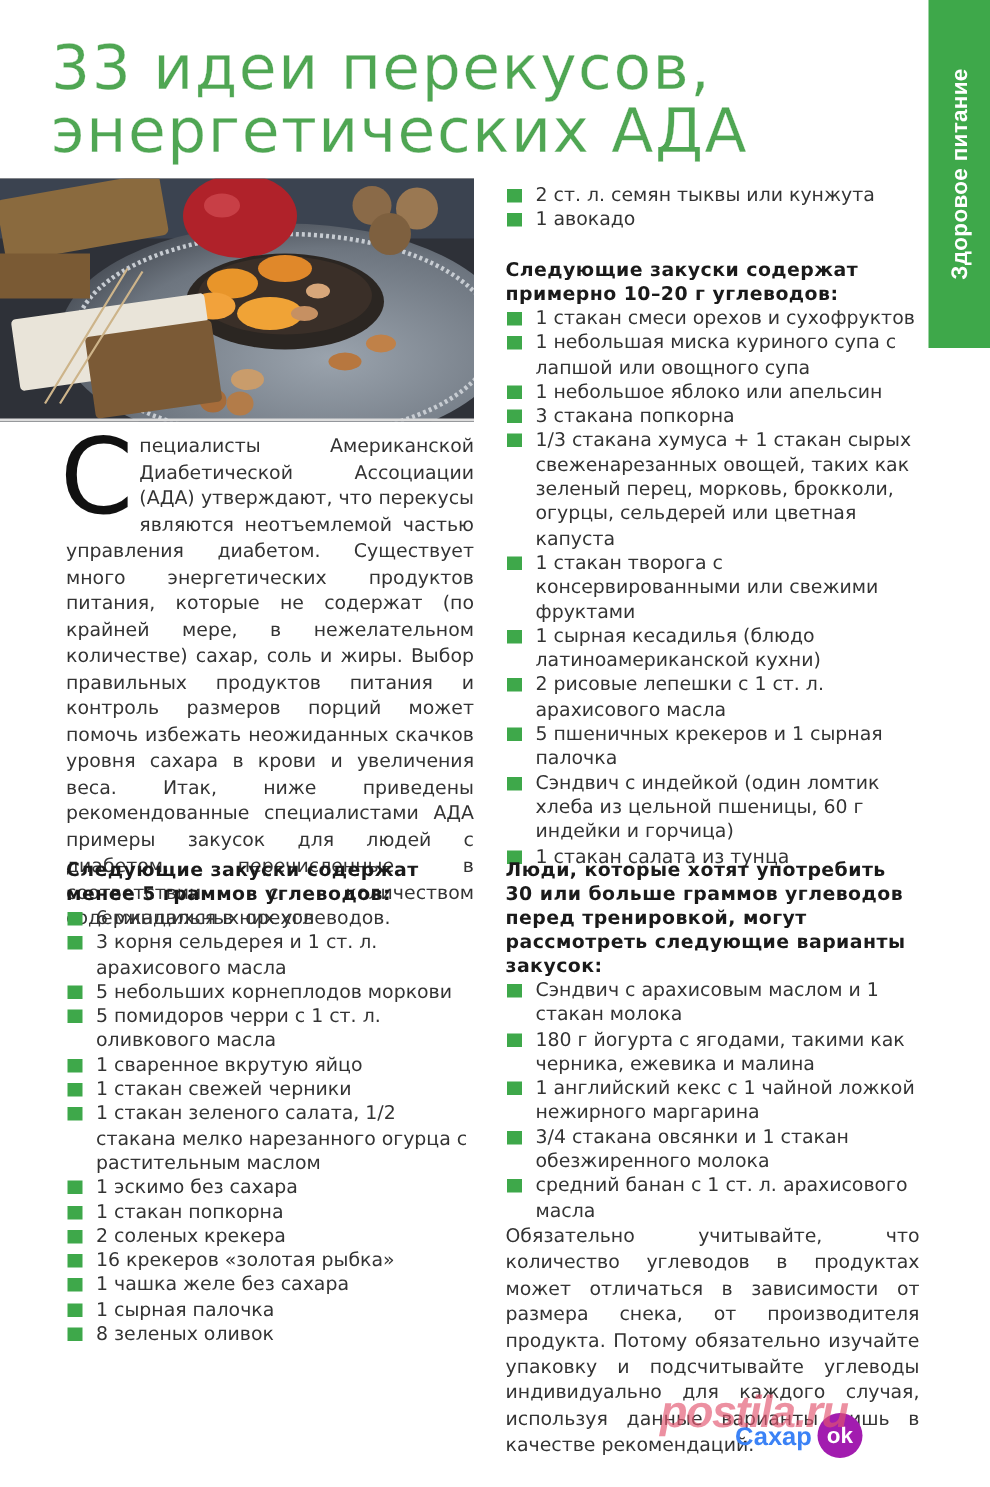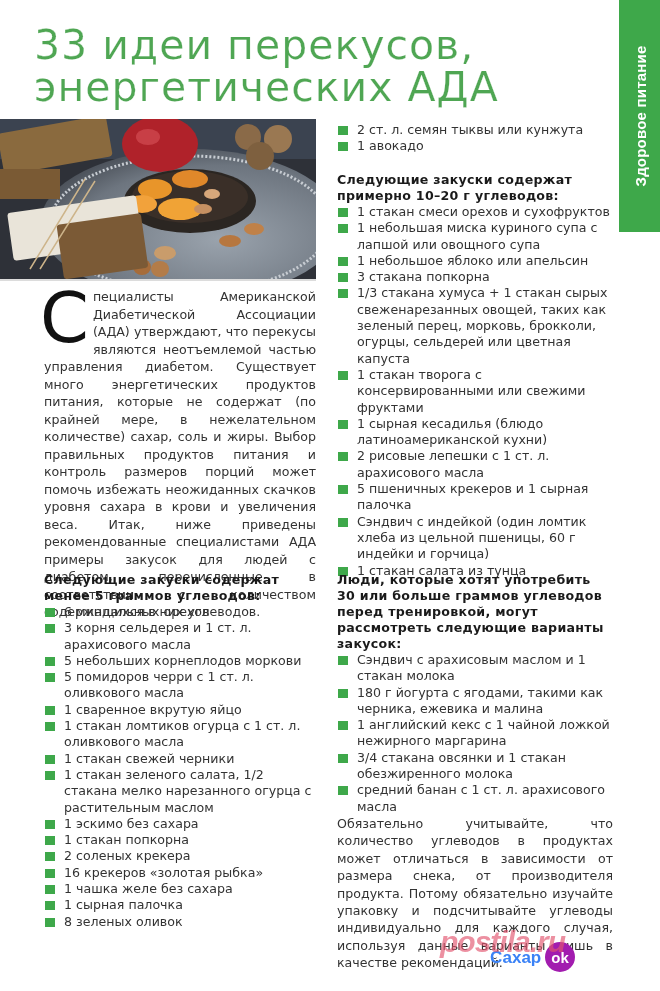--- a/index.html
+++ b/index.html
@@ -136,21 +136,20 @@
 </div>
 
 <div class="block" style="left:44px; top:572px; width:272px;">
   <div class="heading">Следующие закуски содержат менее 5 граммов углеводов:</div>
   <ul class="blist">
     <li><span class="bullet"></span><span>6 миндальных орехов</span></li>
     <li><span class="bullet"></span><span>3 корня сельдерея и 1 ст. л. арахисового масла</span></li>
     <li><span class="bullet"></span><span>5 небольших корнеплодов моркови</span></li>
     <li><span class="bullet"></span><span>5 помидоров черри с 1 ст. л. оливкового масла</span></li>
     <li><span class="bullet"></span><span>1 сваренное вкрутую яйцо</span></li>
-    <li><span class="bullet"></span><span>1 стакан ломтиков огурца с 1 ст. л. оливкового масла</span></li>
     <li><span class="bullet"></span><span>1 стакан свежей черники</span></li>
     <li><span class="bullet"></span><span>1 стакан зеленого салата, 1/2 стакана мелко нарезанного огурца с растительным маслом</span></li>
     <li><span class="bullet"></span><span>1 эскимо без сахара</span></li>
     <li><span class="bullet"></span><span>1 стакан попкорна</span></li>
     <li><span class="bullet"></span><span>2 соленых крекера</span></li>
     <li><span class="bullet"></span><span>16 крекеров «золотая рыбка»</span></li>
     <li><span class="bullet"></span><span>1 чашка желе без сахара</span></li>
     <li><span class="bullet"></span><span>1 сырная палочка</span></li>
     <li><span class="bullet"></span><span>8 зеленых оливок</span></li>
   </ul>

